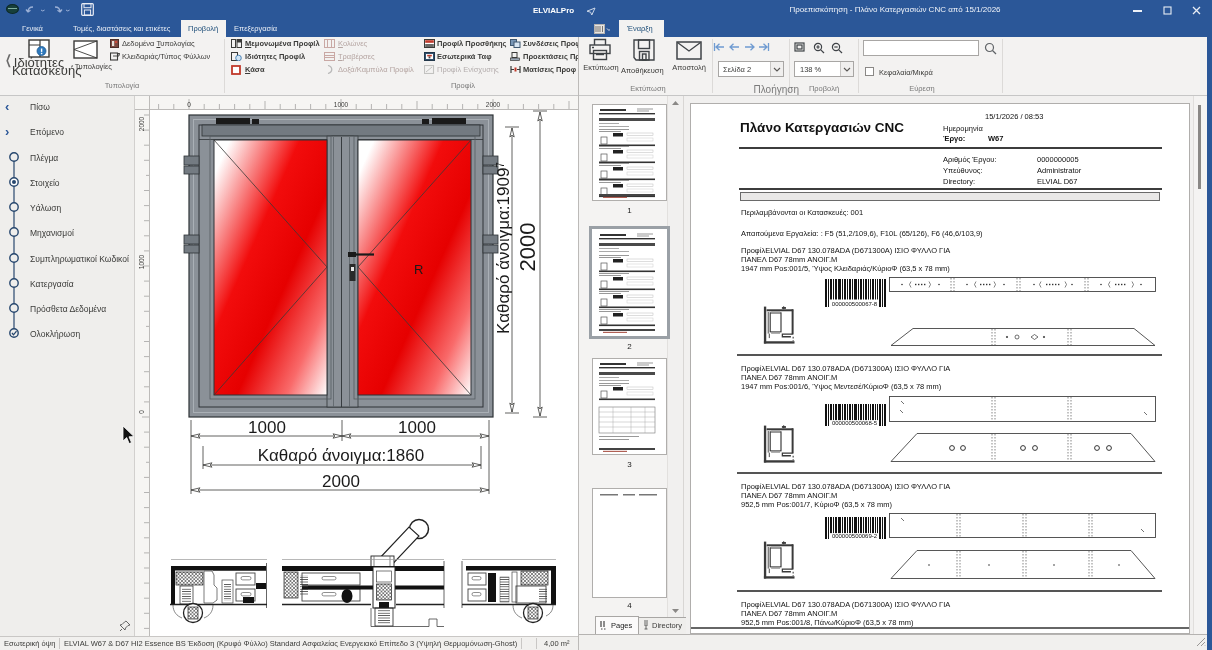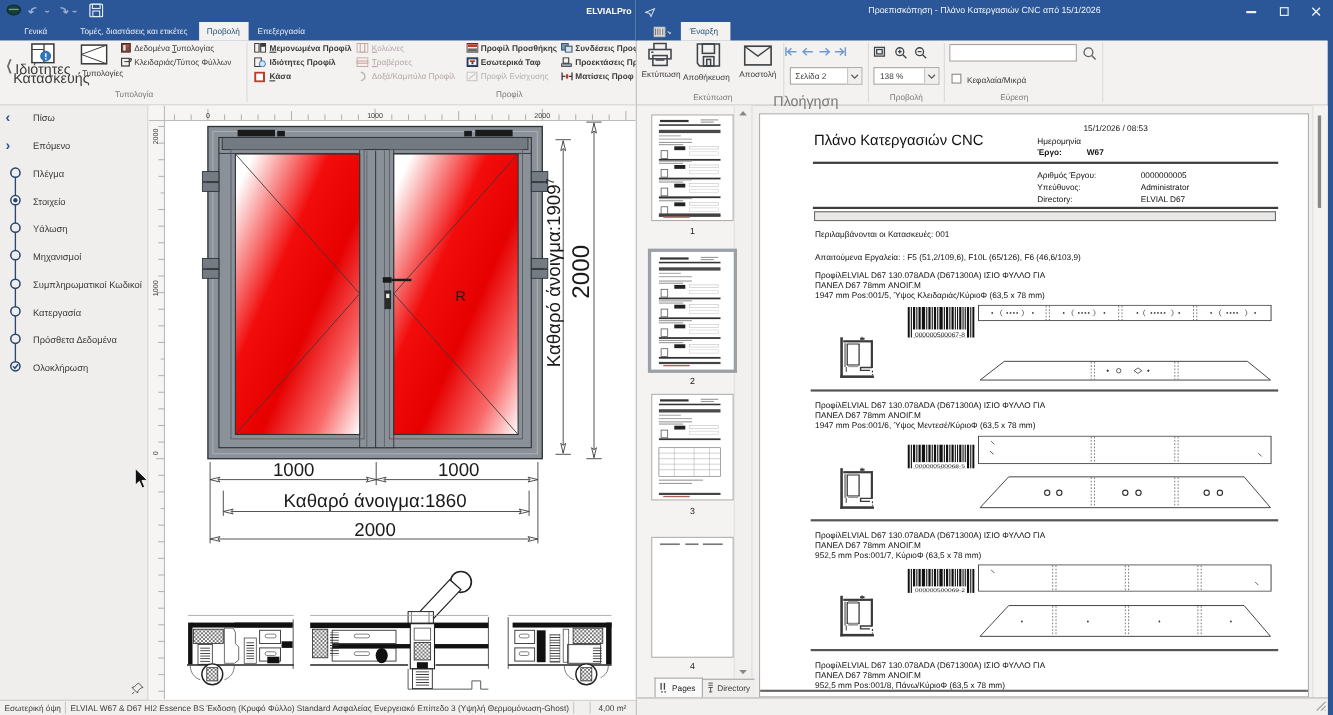--- a/index.html
+++ b/index.html
@@ -451,21 +451,21 @@
   </svg>
 <div class="ab" style="left:619px;top:20px;width:45px;height:17px;background:#f3f2f1;z-index:12"></div>
 <div class="ab" style="left:627px;top:24px;color:#1e4e79;font-size:7.5px;z-index:12">Έναρξη</div>
 
 <div class="ab" style="left:579px;top:37px;width:628px;height:59px;background:#f3f2f1;border-bottom:1px solid #c6c6c6;z-index:11"></div>
 <div class="ab" style="left:712px;top:39px;width:1px;height:54px;background:#dcdad8;z-index:12"></div>
 <div class="ab" style="left:789px;top:39px;width:1px;height:54px;background:#dcdad8;z-index:12"></div>
 <div class="ab" style="left:858px;top:39px;width:1px;height:54px;background:#dcdad8;z-index:12"></div>
 <div class="ab" style="left:1002px;top:39px;width:1px;height:54px;background:#dcdad8;z-index:12"></div>
 <div class="ab" style="left:600px;top:84px;width:96px;height:9px;color:#7a7a7a;font-size:7.5px;text-align:center;z-index:12">Εκτύπωση</div>
-<div class="ab" style="left:703px;top:84px;width:96px;height:9px;color:#7a7a7a;font-size:13px;text-align:left;z-index:12">Πλοήγηση</div>
+<div class="ab" style="left:703px;top:84px;width:96px;height:9px;color:#7a7a7a;font-size:10px;text-align:right;z-index:12">Πλοήγηση</div>
 <div class="ab" style="left:776px;top:84px;width:96px;height:9px;color:#7a7a7a;font-size:7.5px;text-align:center;z-index:12">Προβολή</div>
 <div class="ab" style="left:874px;top:84px;width:96px;height:9px;color:#7a7a7a;font-size:7.5px;text-align:center;z-index:12">Εύρεση</div>
 
 <svg class="ab" style="left:588px;top:38px;z-index:12" width="24" height="24" viewBox="0 0 24 24">
     <g fill="none" stroke="#3f4347" stroke-width="1.4">
       <path d="M6.5 7 V1.5 H17.5 V7"></path>
       <rect x="2" y="7" width="20" height="8.5"></rect>
       <rect x="5.5" y="12.5" width="13" height="9"></rect>
       <line x1="4" y1="9.5" x2="6" y2="9.5"></line>
       <line x1="8" y1="16.5" x2="16" y2="16.5"></line>
@@ -677,21 +677,21 @@
 <svg class="ab" style="left:642px;top:620px;z-index:14" width="8" height="10" viewBox="0 0 8 10">
     <path d="M2 1 h4 M2 3 h4 M2 5 h4 M4 5 v4 M2.5 9 h3" stroke="#555" stroke-width="0.9" fill="none"></path>
   </svg>
 <div class="ab" style="left:652px;top:621px;color:#3b3b39;font-size:7.5px;z-index:14">Directory</div>
 <div class="ab" style="left:579px;top:634px;width:628px;height:16px;background:#f1f0ee;border-top:1px solid #b5b3b1;z-index:13"></div>
 <svg class="ab" style="left:1196px;top:637px;z-index:14" width="10" height="10" viewBox="0 0 10 10">
     <path d="M9 1 L1 9 M9 5 L5 9 M9 8.5 L8.5 9" stroke="#9a9896" stroke-width="1" fill="none"></path>
   </svg>
 
 <div class="ab" style="left:690px;top:103px;width:500px;height:531px;background:#fff;border:1px solid #b0aeac;z-index:11;overflow:hidden">
-<div class="ab" style="left:49px;top:16px;font-size:13.5px;font-weight:normal;color:#111">Πλάνο Κατεργασιών CNC</div>
+<div class="ab" style="left:49px;top:16px;font-size:13.5px;font-weight:bold;color:#111">Πλάνο Κατεργασιών CNC</div>
 <div class="ab" style="left:252px;top:20px;font-size:7.5px;color:#111">Ημερομηνία</div>
 <div class="ab" style="left:294px;top:8px;font-size:7.5px;color:#111">15/1/2026 / 08:53</div>
 <div class="ab" style="left:252px;top:30px;font-size:7.5px;font-weight:bold;color:#111">Έργο:</div>
 <div class="ab" style="left:297px;top:30px;font-size:7.5px;font-weight:bold;color:#111">W67</div>
 <div class="ab" style="left:48px;top:43px;width:423px;height:2px;background:#3c3c3c"></div>
 <div class="ab" style="left:252px;top:51px;font-size:7.5px;color:#111">Αριθμός Έργου:</div>
     <div class="ab" style="left:346px;top:51px;font-size:7.5px;color:#111">0000000005</div>
 <div class="ab" style="left:252px;top:62px;font-size:7.5px;color:#111">Υπεύθυνος:</div>
     <div class="ab" style="left:346px;top:62px;font-size:7.5px;color:#111">Administrator</div>
 <div class="ab" style="left:252px;top:73px;font-size:7.5px;color:#111">Directory:</div>

